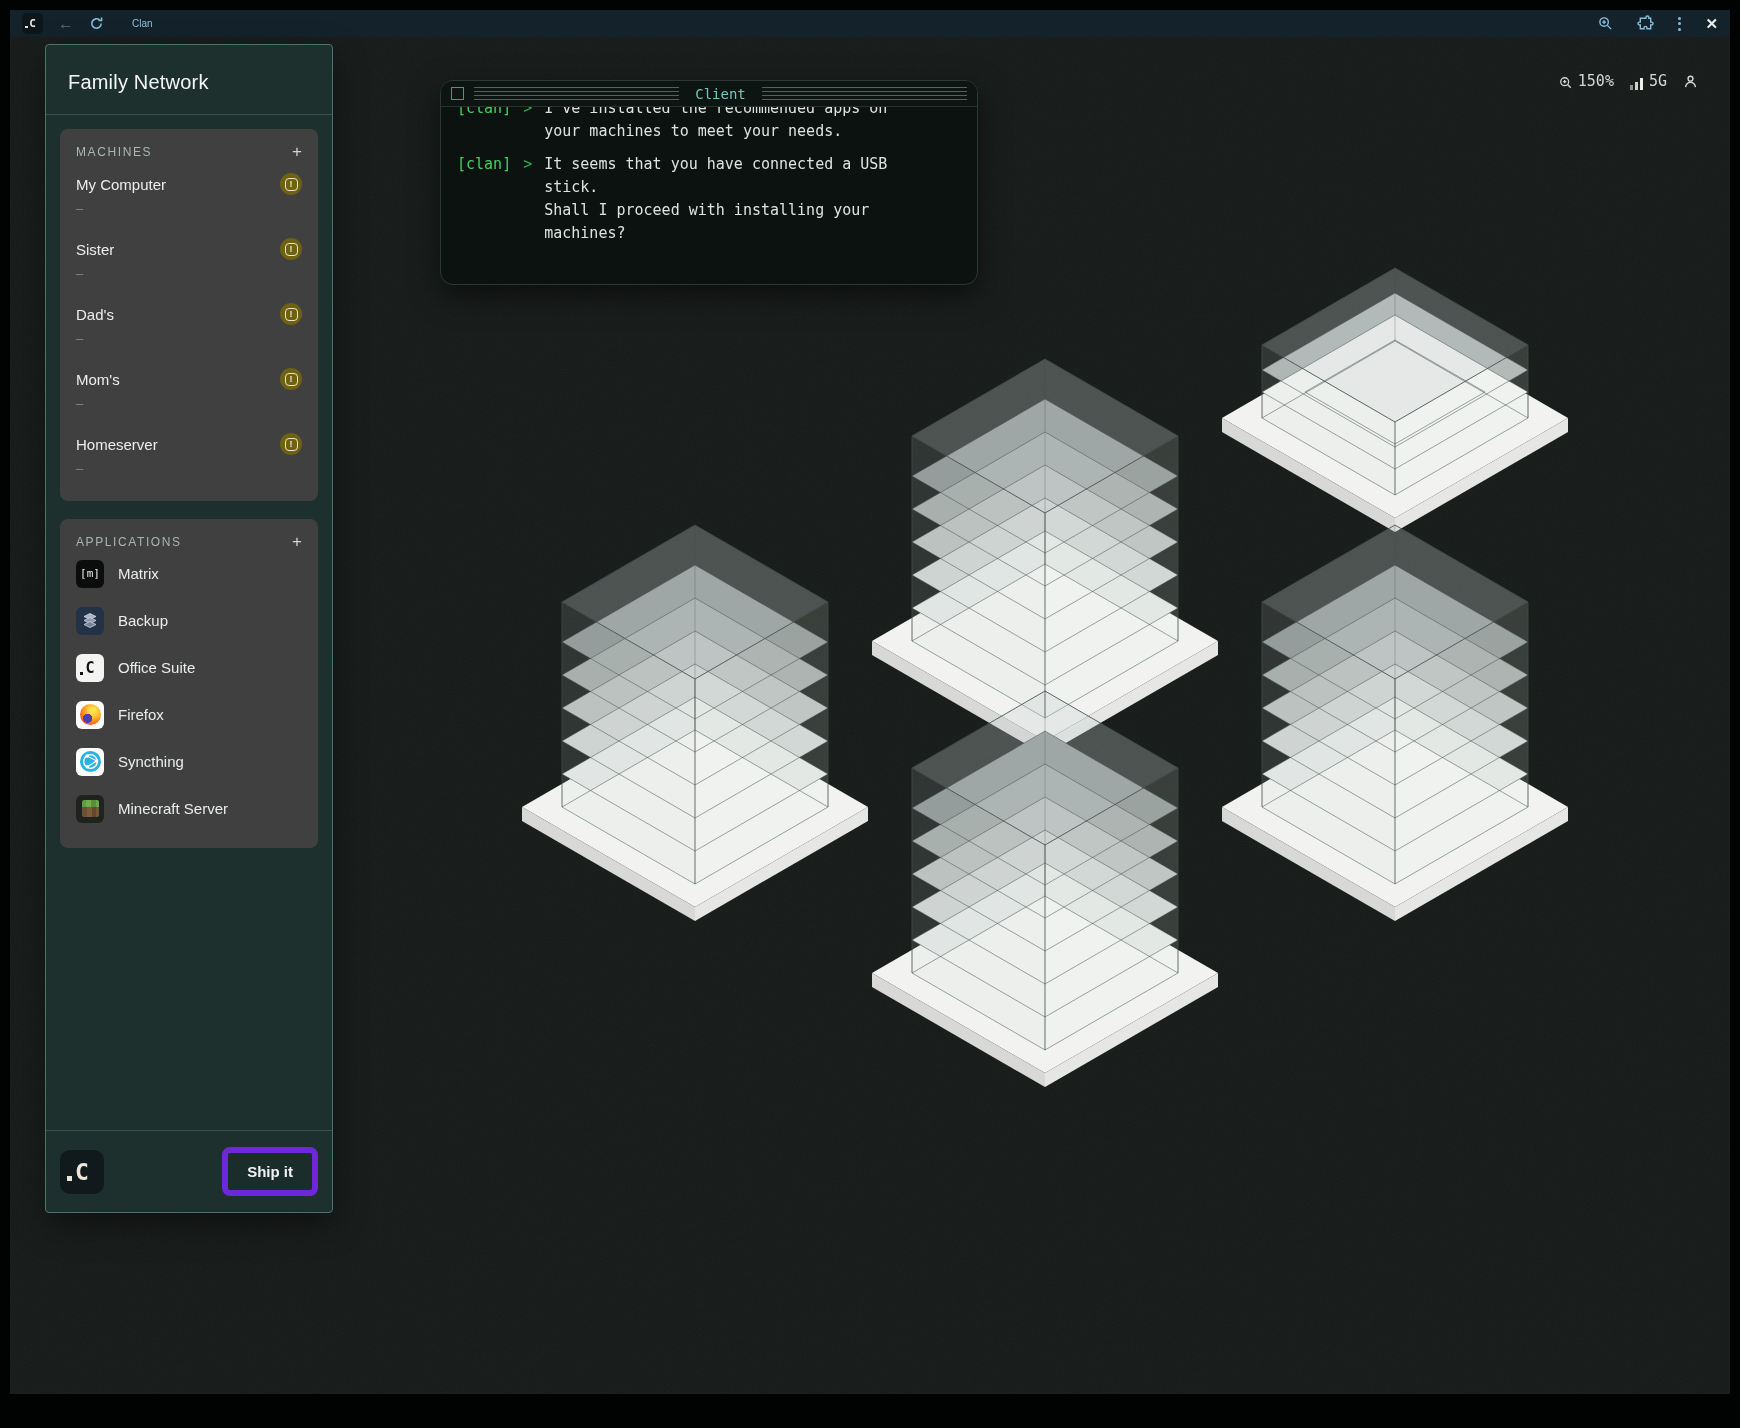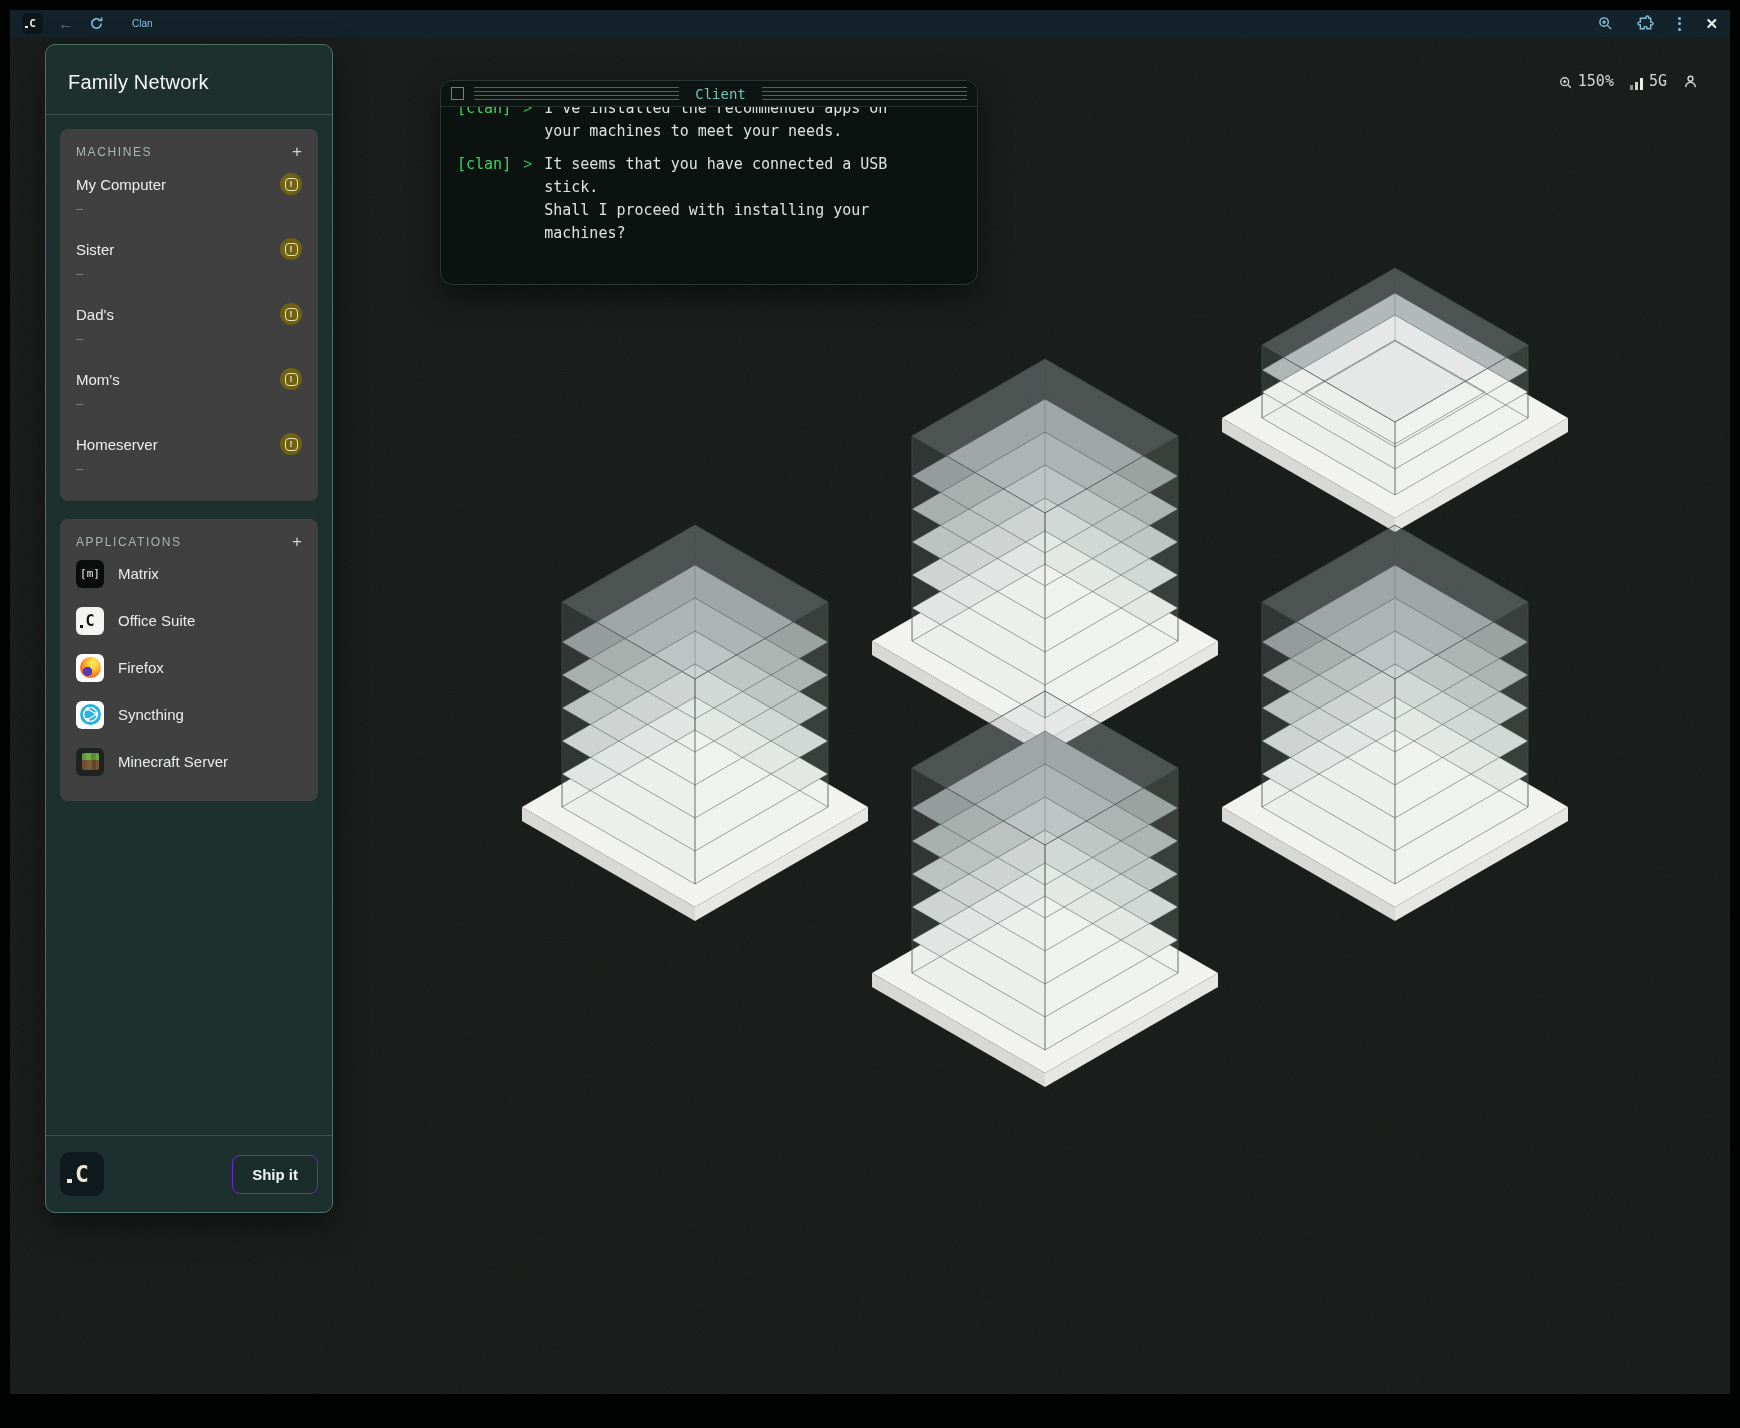--- a/index.html
+++ b/index.html
@@ -56,21 +56,21 @@
   .term-title { color:#6ec9ba; font-size:14px; padding:0 6px; }
   .term-body { position:relative; z-index:1; padding:2px 16px 10px; height:179px; overflow:hidden; }
   .msg { display:flex; gap:12px; margin-top:10px; font-size:15px; line-height:23px; }
   .msg.clipped { margin-top:-12px; }
   .msg-prefix { color:#3fd35f; white-space:pre; }
   .msg-sep { color:#2fae52; }
   .msg-text { color:#dfe3e0; }
 
   
   .sidebar { position:absolute; left:35px; top:34px; width:288px; height:1169px;
-             background:#1d302d; border:1px solid #4b746c; border-radius:10px;
+             background:#1d302d; border:1px solid #4b746c; border-radius:4px;
              display:flex; flex-direction:column; box-shadow:0 12px 34px rgba(0,0,0,.45); }
   .sb-title { padding:26px 22px 20px; color:#f4f6f5; font-size:20px; font-weight:500; letter-spacing:.2px; }
   .sb-divider { border-top:1px solid #3a524e; }
   .sb-scroll { flex:1 1 auto; padding:14px; overflow:hidden; }
   .card { background:#404040; border-radius:8px; padding:14px 16px 16px; }
   .card + .card { margin-top:18px; }
   .card-head { display:flex; align-items:center; justify-content:space-between; }
   .card-head .hd { color:#a9b6b2; font-size:12px; letter-spacing:1.6px; }
   .plus-btn { color:#cfd6d3; font-size:17px; line-height:1; font-weight:400; }
 
@@ -98,21 +98,21 @@
   .ic-syncthing { background:#fff; }
   .ic-minecraft { background:#1f2320; }
   .mc-block { width:17px; height:17px; display:flex; flex-direction:column; border-radius:2px; overflow:hidden; }
   .mc-top { height:7px; background:linear-gradient(90deg,#5f9c3e 0 25%, #6fae4a 25% 55%, #578f38 55% 80%, #6aa844 80%); }
   .mc-bot { flex:1; background:linear-gradient(90deg,#6d4f33 0 30%, #7a5b3a 30% 60%, #64462c 60% 85%, #755637 85%); }
 
   .sb-footer { border-top:1px solid #3a524e; padding:16px 14px; display:flex;
                align-items:center; justify-content:space-between; }
   .footer-logo { width:44px; height:44px; background:#10191b; border-radius:10px;
                  display:flex; align-items:center; justify-content:center; }
-  .ship-btn { background:#1b2d2a; border:1px solid #6d28d9; border-radius:8px;
+  .ship-btn { background:#1b2d2a; border:6px solid #6d28d9; border-radius:8px;
               color:#f2f4f3; font-size:15px; font-weight:bold; padding:10px 19px; }
 </style>
 </head>
 <body>
 
 <div class="window">
 
   <div class="topbar">
     <span class="browser-logo">
       <span class="clanC sm">C<span class="dot"></span></span>
@@ -455,20 +455,30 @@
         <div class="card-head">
           <span class="hd">APPLICATIONS</span>
           <span class="plus-btn">+</span>
         </div>
         <div id="app-list">
   <div class="app">
     <span class="app-icon ic-matrix">[m]</span>
     <span class="app-label">Matrix</span>
   </div>
 
+  <div class="app">
+    <span class="app-icon ic-backup">
+                <svg width="20" height="20" viewBox="0 0 20 20" stroke="#cfd6df" stroke-width="0.8">
+                  <path d="M10 2.5 L16 5.5 L10 8.5 L4 5.5 Z" fill="#a8b3c6"></path>
+                  <path d="M10 6.5 L16 9.5 L10 12.5 L4 9.5 Z" fill="#8d99b0"></path>
+                  <path d="M10 10.5 L16 13.5 L10 16.5 L4 13.5 Z" fill="#76839c"></path>
+                </svg>
+              </span>
+    <span class="app-label">Backup</span>
+  </div>
 
   <div class="app">
     <span class="app-icon ic-office">
                 <span class="clanC md">C<span class="dot"></span></span>
               </span>
     <span class="app-label">Office Suite</span>
   </div>
 
   <div class="app">
     <span class="app-icon ic-firefox">

